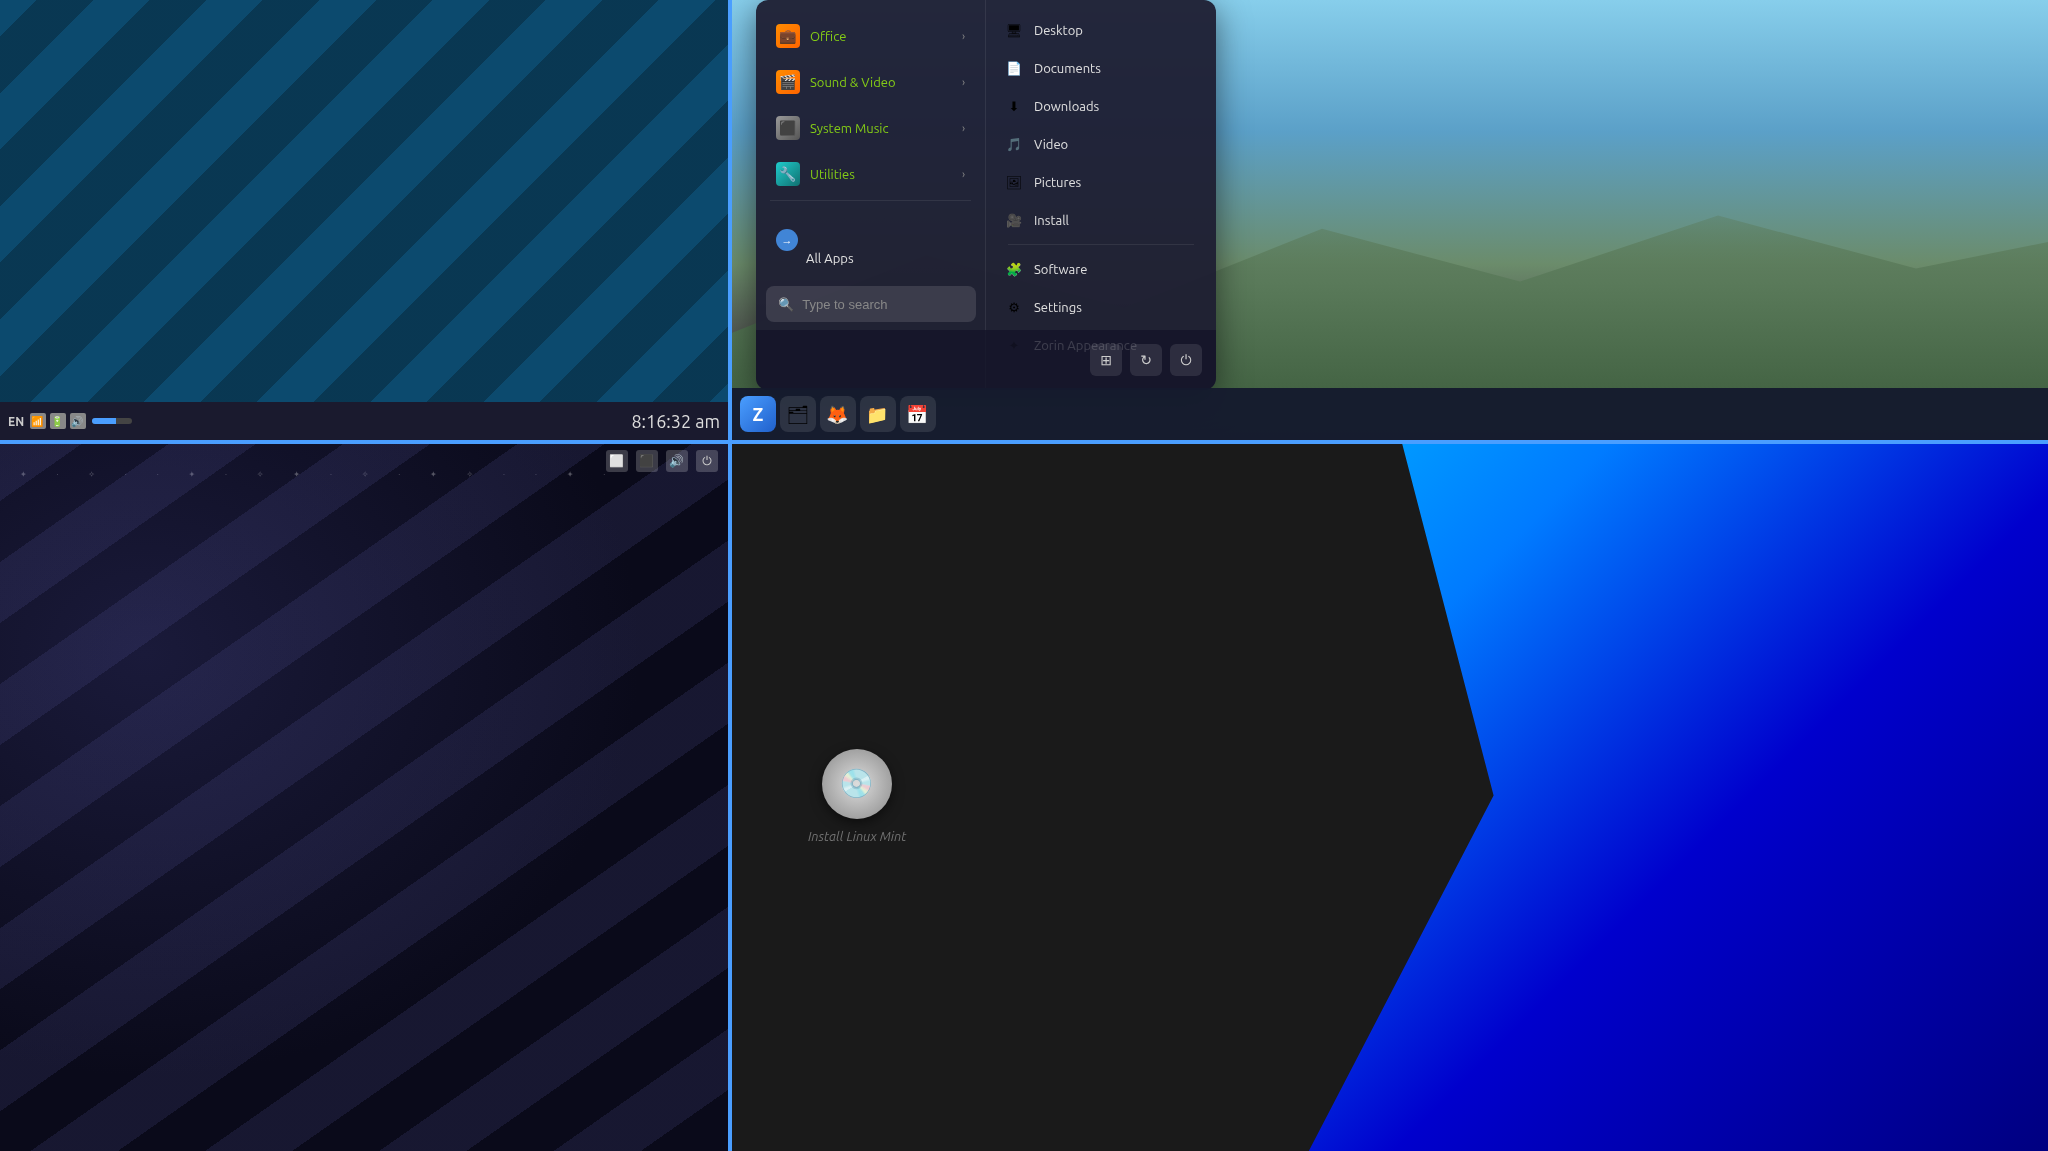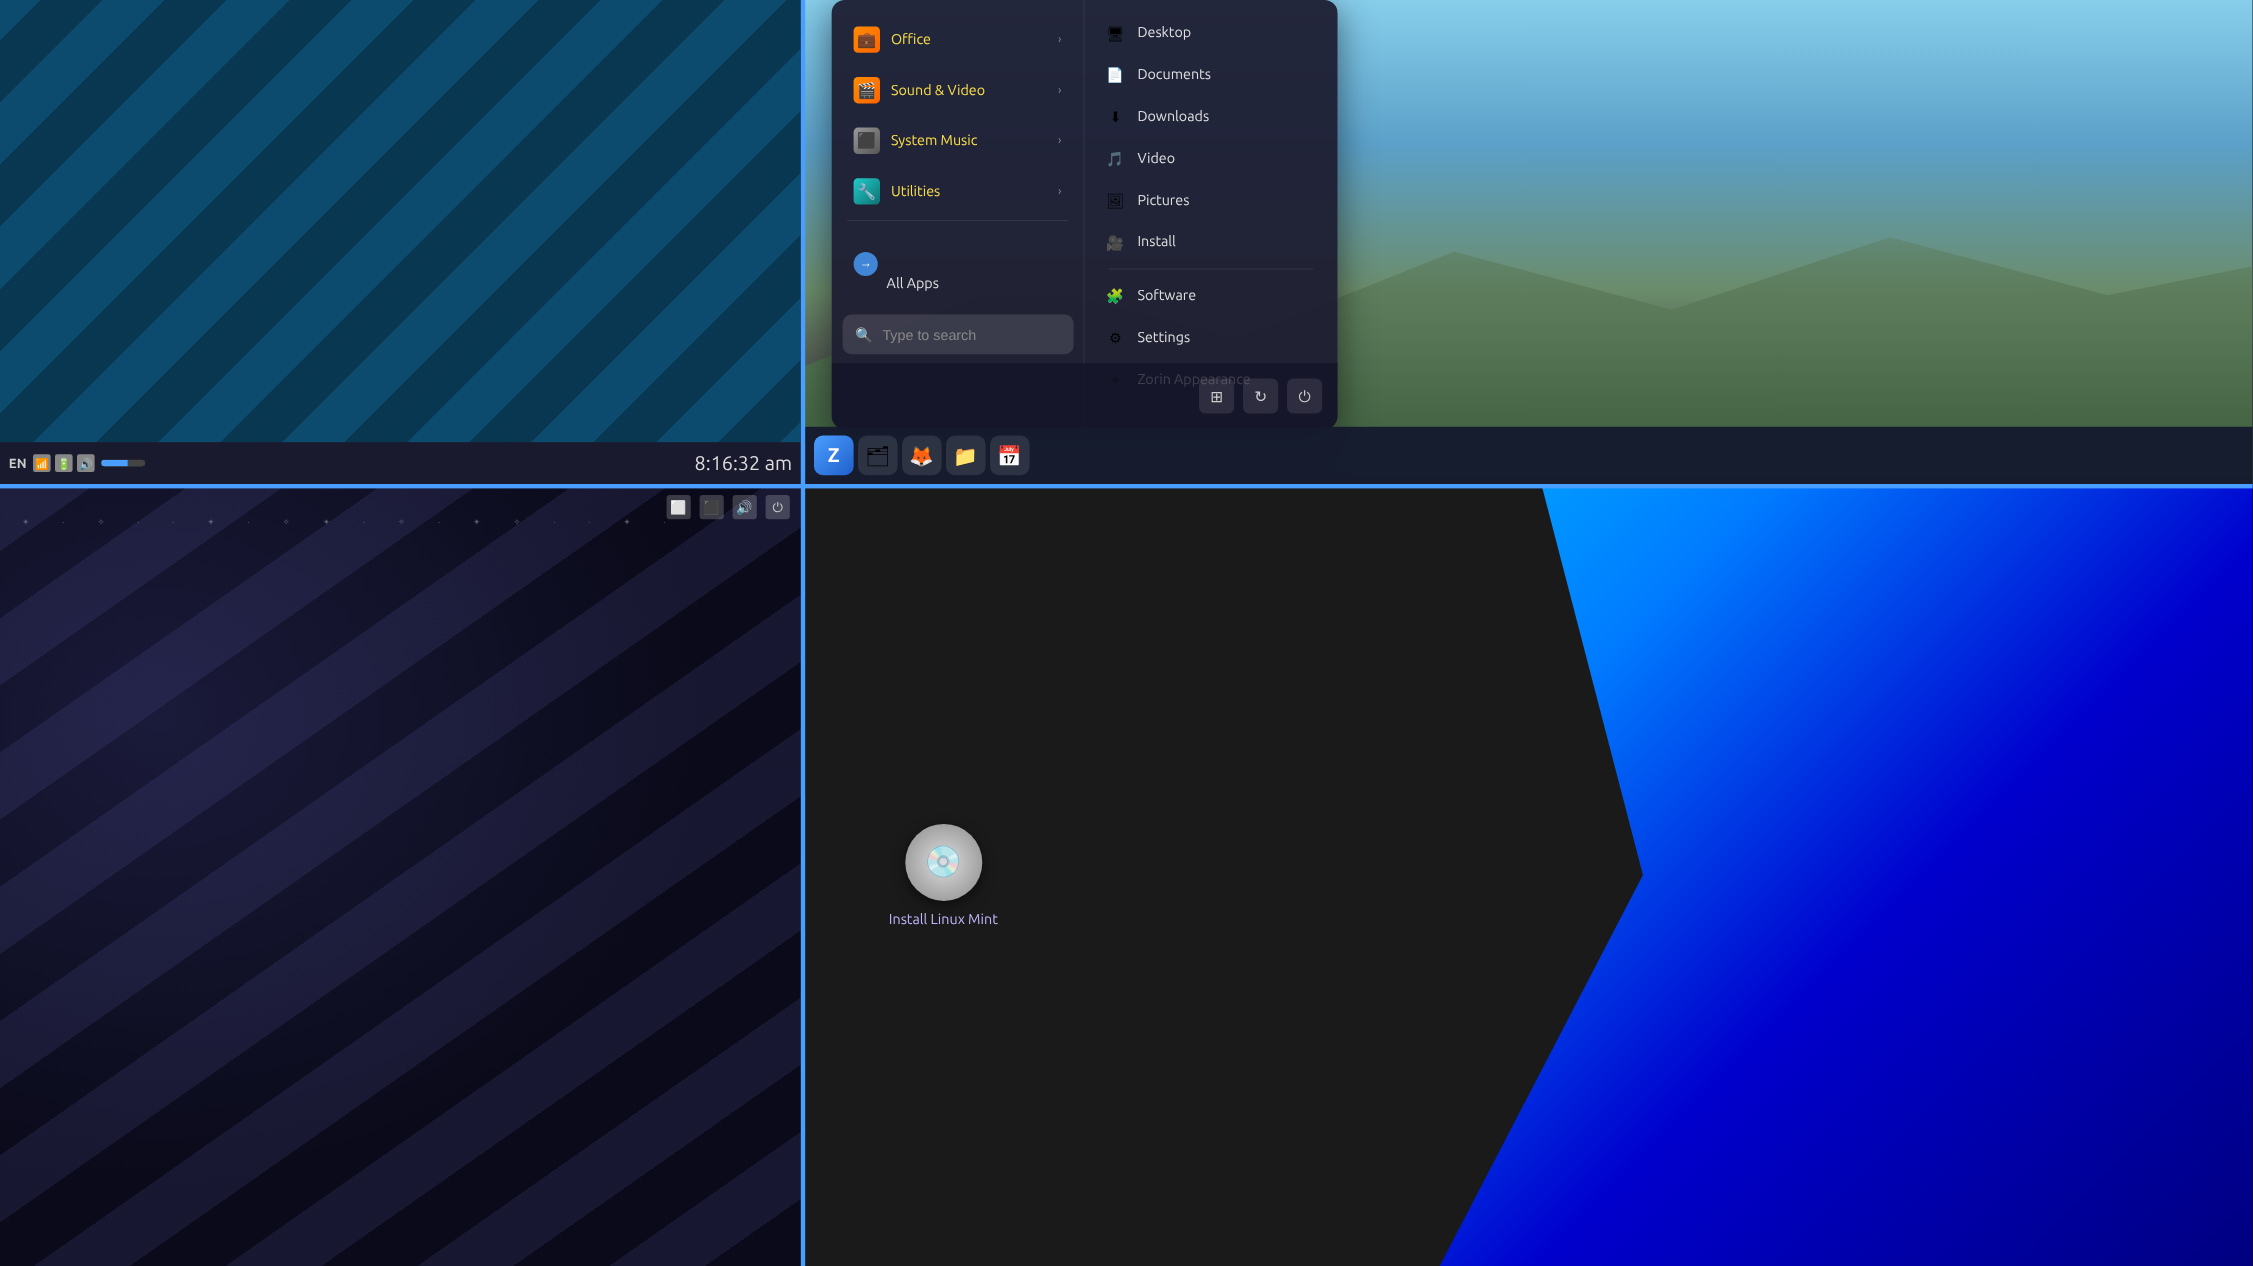--- a/index.html
+++ b/index.html
@@ -160,21 +160,21 @@
       height: 24px;
       border-radius: 4px;
       display: flex;
       align-items: center;
       justify-content: center;
       font-size: 14px;
       flex-shrink: 0;
     }
 
     .app-menu-item .item-label {
-      color: #fde047;
+      color: #84cc16;
       font-size: 13px;
       flex: 1;
     }
 
     .app-menu-item .arrow {
       color: #888;
       font-size: 11px;
     }
 
     .app-menu-right {
@@ -381,24 +381,25 @@
       background: radial-gradient(circle, #ddd 0%, #aaa 60%, #888 100%);
       border-radius: 50%;
       display: flex;
       align-items: center;
       justify-content: center;
       font-size: 28px;
       box-shadow: 0 4px 12px rgba(0,0,0,0.5);
     }
 
     .install-label {
-      color: #c4b5fd;
+      color: #737373;
       font-size: 13px;
       text-align: left;
       white-space: nowrap;
+      font-style: italic;
     }
 
     
     .h-divider {
       position: absolute;
       left: 0;
       right: 0;
       top: 440px;
       height: 4px;
       background: #4a9eff;

